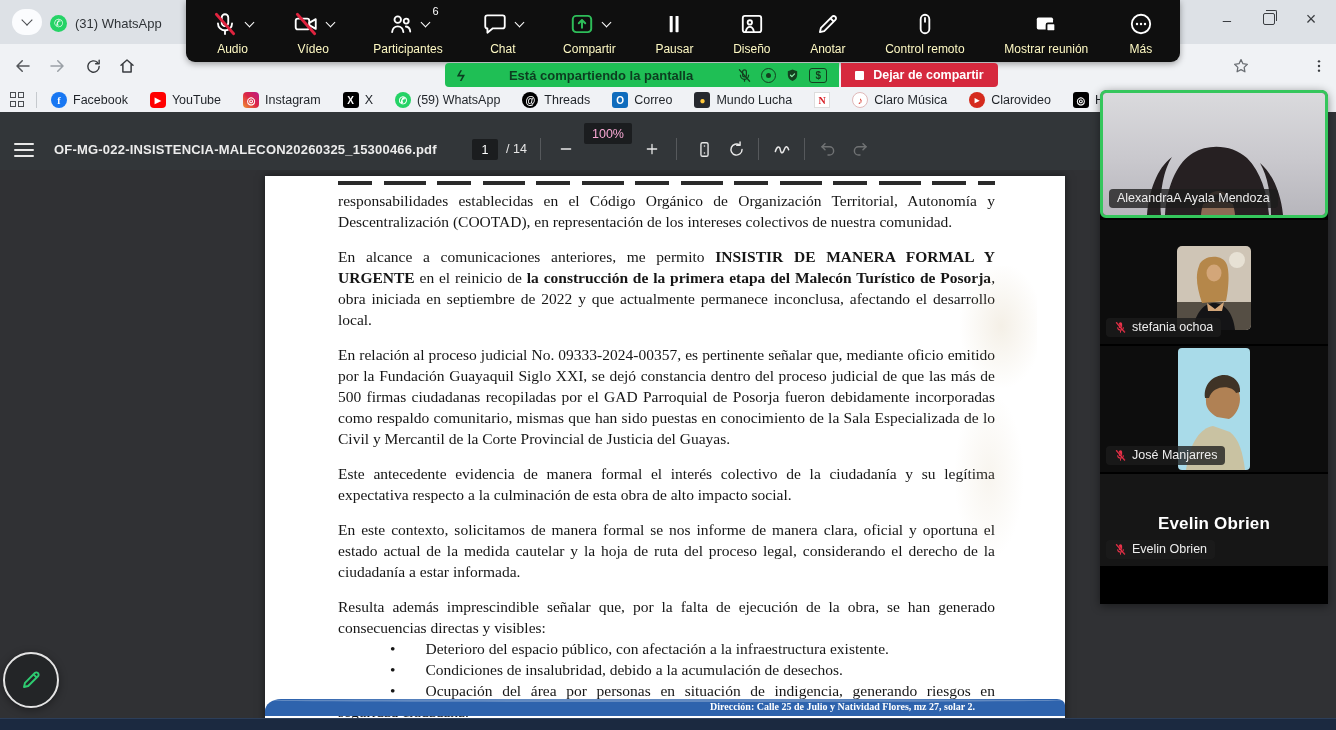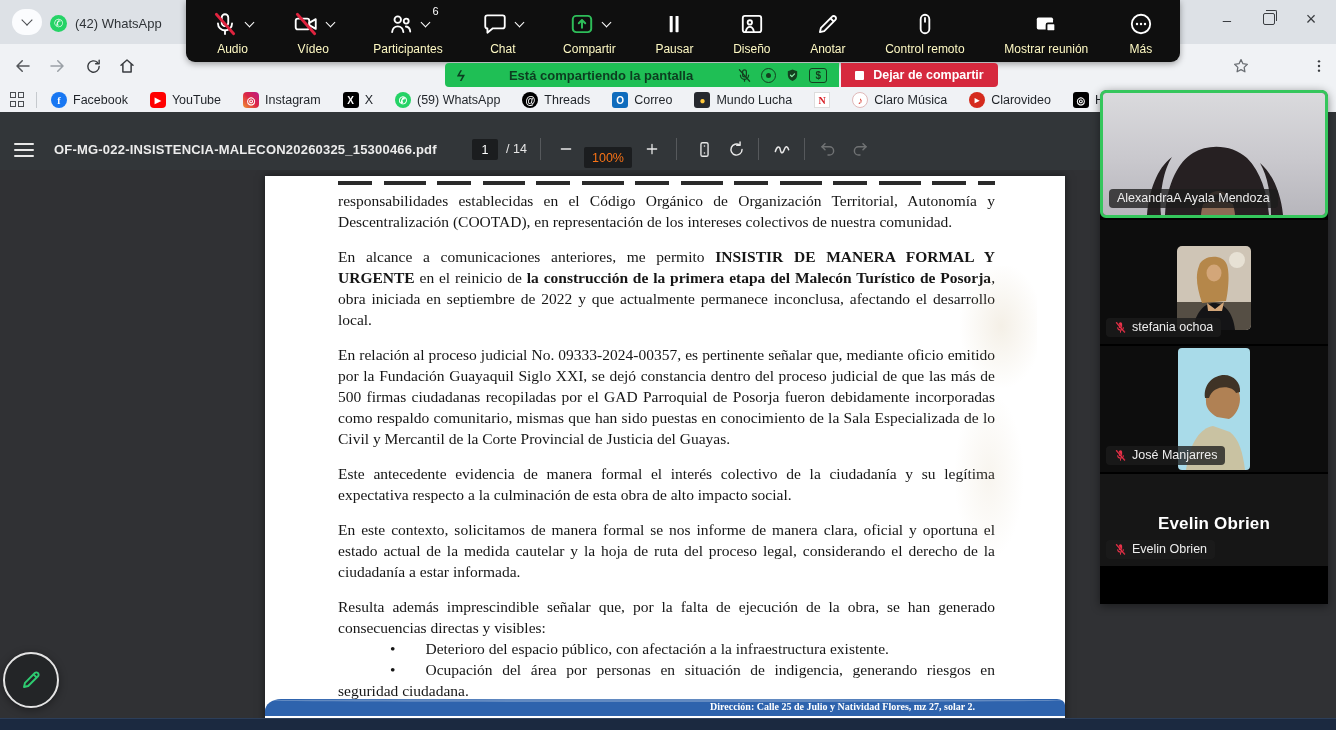--- a/index.html
+++ b/index.html
@@ -93,21 +93,21 @@
   .pdfbar{position:absolute;left:0;top:112px;width:1336px;height:58px;background:#323639;}
   .hamb{left:14px;top:139px;width:20px;cursor:pointer;}
   .hamb i{display:block;height:2px;background:#e8e8e8;margin:4px 0;border-radius:1px;}
   .pdf-name{left:54px;top:142px;font-size:13px;font-weight:bold;color:#ececec;letter-spacing:.2px;}
   .pagebox{left:472px;top:139px;width:26px;height:21px;background:#1b1d1f;border-radius:2px;
            color:#fff;font-size:12.5px;display:flex;align-items:center;justify-content:center;cursor:text;}
   .pagetotal{left:506px;top:142px;color:#e6e6e6;font-size:12.5px;}
   .pdf-sep{top:138px;width:1px;height:22px;background:#56595c;}
   .pdfbtn{top:138px;width:24px;height:22px;display:flex;align-items:center;justify-content:center;
           color:#e8e8e8;cursor:pointer;}
-  .zoombox{left:584px;top:147px;width:48px;height:21px;background:#1b1d1f;border-radius:2px;color:#f97316;
+  .zoombox{left:584px;top:123px;width:48px;height:21px;background:#1b1d1f;border-radius:2px;color:#f9a8d4;
            font-size:12.5px;display:flex;align-items:center;justify-content:center;cursor:text;}
   .dim{opacity:.45;}
   .docarea{position:absolute;left:0;top:170px;width:1336px;height:548px;background:#303134;overflow:hidden;}
   .page{position:absolute;left:265px;top:6px;width:800px;height:548px;background:#fff;
         box-shadow:0 0 8px rgba(0,0,0,.5);padding:0 70px 0 73px;box-sizing:border-box;overflow:hidden;}
   .page .smudge{position:absolute;right:28px;top:90px;width:120px;height:300px;pointer-events:none;
         background:radial-gradient(60px 90px at 70% 20%,rgba(196,170,120,.18),transparent 70%),
                    radial-gradient(50px 120px at 60% 70%,rgba(196,170,120,.12),transparent 70%);}
   .clip-strip{margin-top:5px;height:6px;overflow:hidden;
         background:repeating-linear-gradient(90deg,#2a2a2a 0 34px,transparent 34px 46px,#2a2a2a 46px 88px,transparent 88px 99px);
@@ -151,21 +151,21 @@
 <body>
 
 <div id="stage">
 
   <div class="tabstrip">
     <div class="tab-chevron">
       <span class="chev-dark"></span>
     </div>
     <div class="tab">
       <span class="favicon-wa">✆</span>
-      <span class="tab-title">(42) WhatsApp</span>
+      <span class="tab-title">(31) WhatsApp</span>
     </div>
     <div class="winctl">
       <div class="winbtn">–</div>
       <div class="winbtn">
           <span class="restore-glyph"></span>
         </div>
       <div class="winbtn" style="font-size:18px;">×</div>
     </div>
   </div>
 
@@ -338,20 +338,21 @@
       <div class="smudge"></div>
       <div class="clip-strip"></div>
       <div id="doc-body">
           <p class="doc-p" style="margin-top: 3px;"><span>responsabilidades establecidas en el Código Orgánico de Organización Territorial, Autonomía y Descentralización (COOTAD), en representación de los intereses colectivos de nuestra comunidad.</span></p>
           <p class="doc-p"><span>En alcance a comunicaciones anteriores, me permito </span><b>INSISTIR DE MANERA FORMAL Y URGENTE</b><span> en el reinicio de </span><b>la construcción de la primera etapa del Malecón Turístico de Posorja</b><span>, obra iniciada en septiembre de 2022 y que actualmente permanece inconclusa, afectando el desarrollo local.</span></p>
           <p class="doc-p"><span>En relación al proceso judicial No. 09333-2024-00357, es pertinente señalar que, mediante oficio emitido por la Fundación Guayaquil Siglo XXI, se dejó constancia dentro del proceso judicial de que las más de 500 firmas ciudadanas recopiladas por el GAD Parroquial de Posorja fueron debidamente incorporadas como respaldo comunitario, mismas que han sido puestas en conocimiento de la Sala Especializada de lo Civil y Mercantil de la Corte Provincial de Justicia del Guayas.</span></p>
           <p class="doc-p"><span>Este antecedente evidencia de manera formal el interés colectivo de la ciudadanía y su legítima expectativa respecto a la culminación de esta obra de alto impacto social.</span></p>
           <p class="doc-p"><span>En este contexto, solicitamos de manera formal se nos informe de manera clara, oficial y oportuna el estado actual de la medida cautelar y la hoja de ruta del proceso legal, considerando el derecho de la ciudadanía a estar informada.</span></p>
           <p class="doc-p"><span>Resulta además imprescindible señalar que, por la falta de ejecución de la obra, se han generado consecuencias directas y visibles:</span></p>
           <div class="doc-li"><span>•</span><span class="gap"></span>Deterioro del espacio público, con afectación a la infraestructura existente.</div>
+          <div class="doc-li"><span>•</span><span class="gap"></span>Condiciones de insalubridad, debido a la acumulación de desechos.</div>
           <div class="doc-li"><span>•</span><span class="gap"></span>Ocupación del área por personas en situación de indigencia, generando riesgos en seguridad ciudadana.</div>
         </div>
       <div class="doc-footer">
         <span>Dirección: Calle 25 de Julio y Natividad Flores, mz 27, solar 2.</span>
       </div>
     </div>
   </div>
 
   <div class="zoombar" id="zt-items">
       <div class="zt-item">

